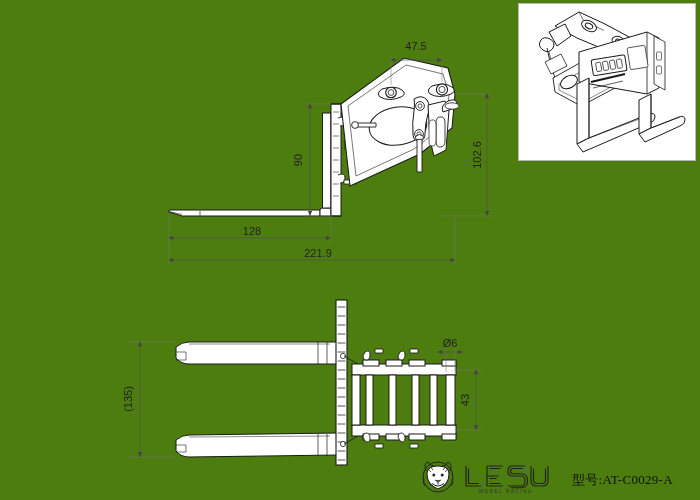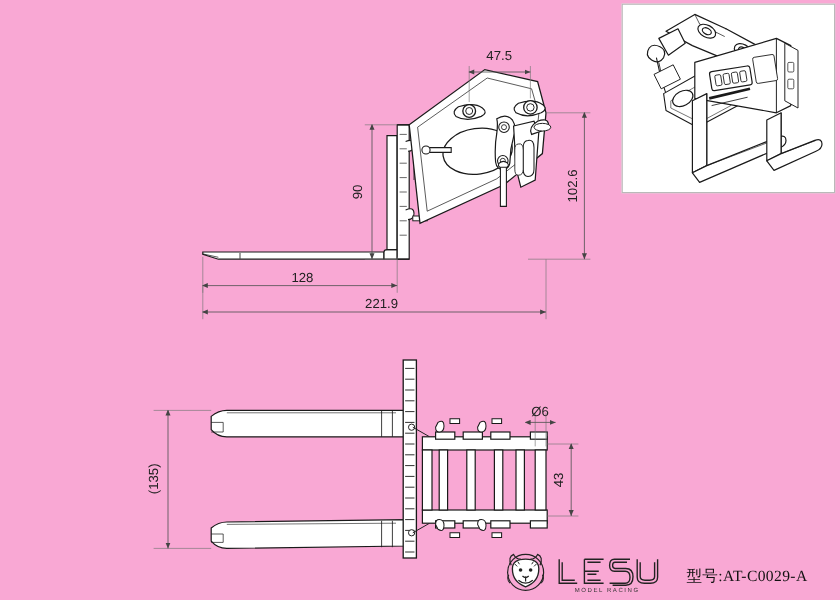--- a/index.html
+++ b/index.html
@@ -1,18 +1,18 @@
 <!DOCTYPE html>
 <html><head>
 <meta charset="utf-8">
 <style>
   html,body{margin:0;padding:0;background:#ffffff;}
   body{width:700px;height:500px;position:relative;overflow:hidden;
        font-family:"Liberation Sans","DejaVu Sans",sans-serif;color:#1a1a1a;}
-  .sheet{position:absolute;inset:0;background:#f9a8d4;}
+  .sheet{position:absolute;inset:0;background:#4d7c0f;}
   svg{display:block;}
   .dimtxt{font-family:"Liberation Sans","DejaVu Sans",sans-serif;font-size:11px;fill:#222;}
   .modeltxt{font-family:"Liberation Serif","DejaVu Serif",serif;font-size:13px;fill:#111;letter-spacing:.3px;}
   .inset-frame{position:absolute;left:518px;top:3px;width:178px;height:158px;
        border:1px solid #b9b9b9;background:#fff;box-sizing:border-box;}
 </style>
 </head>
 <body>
 
 <div class="sheet">

